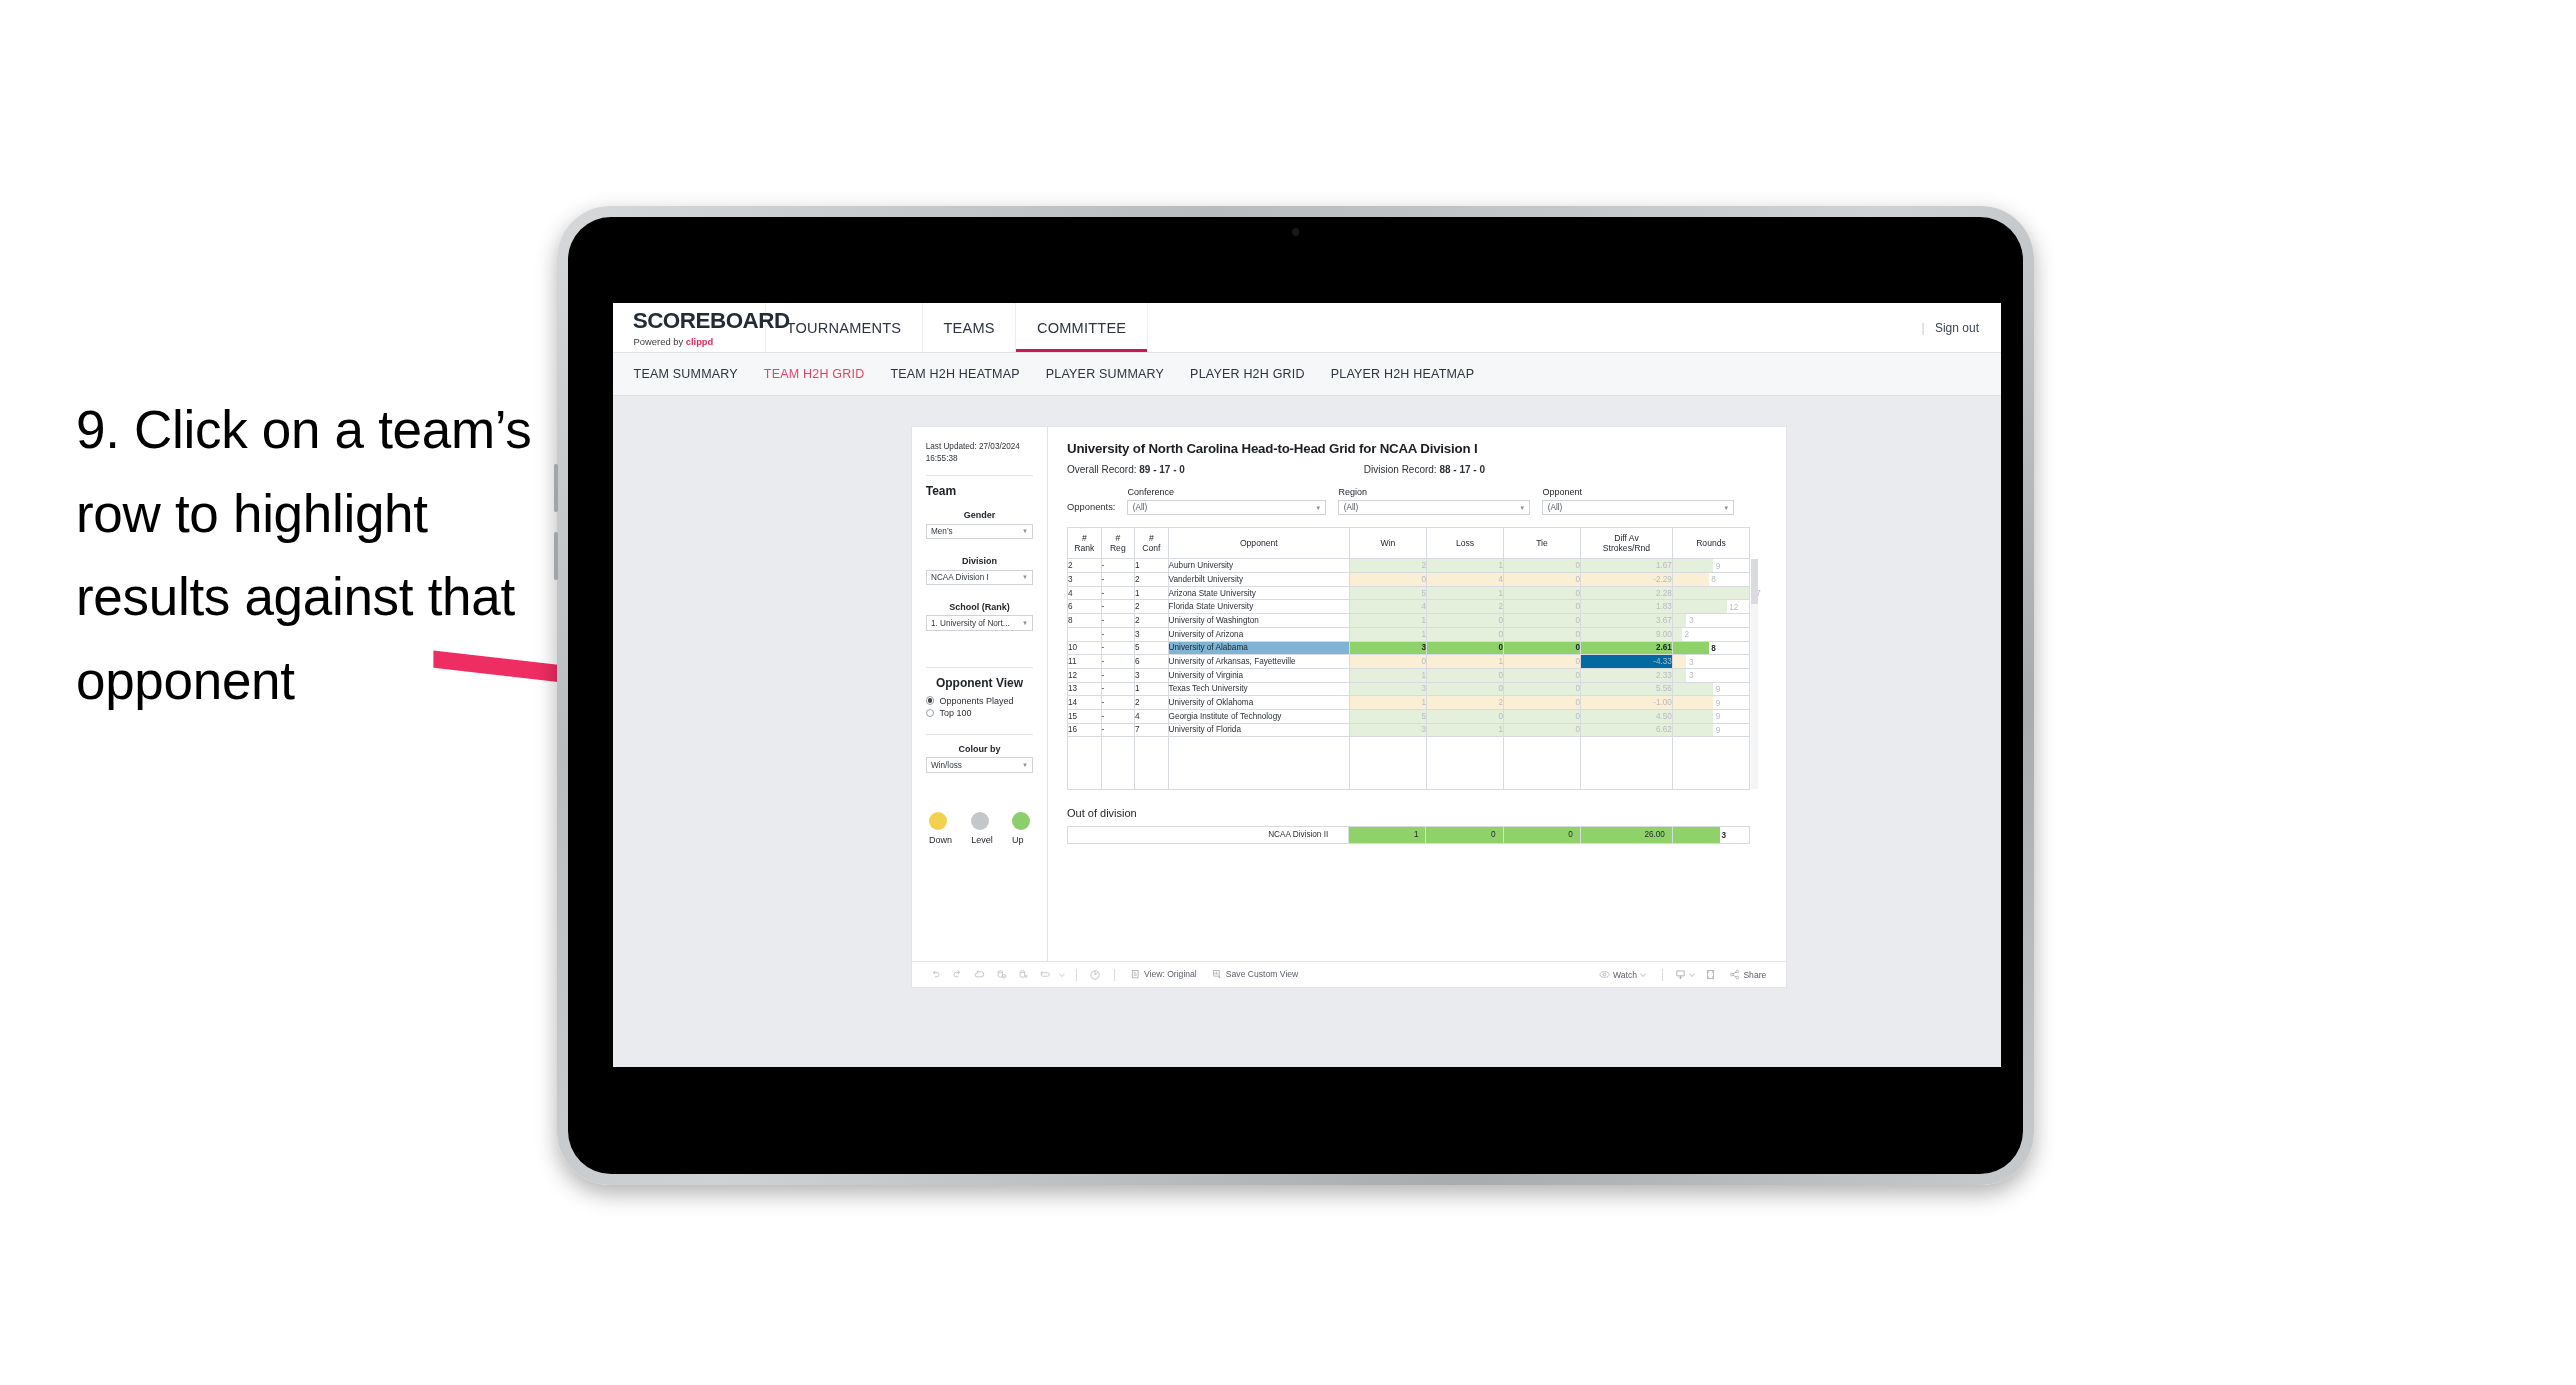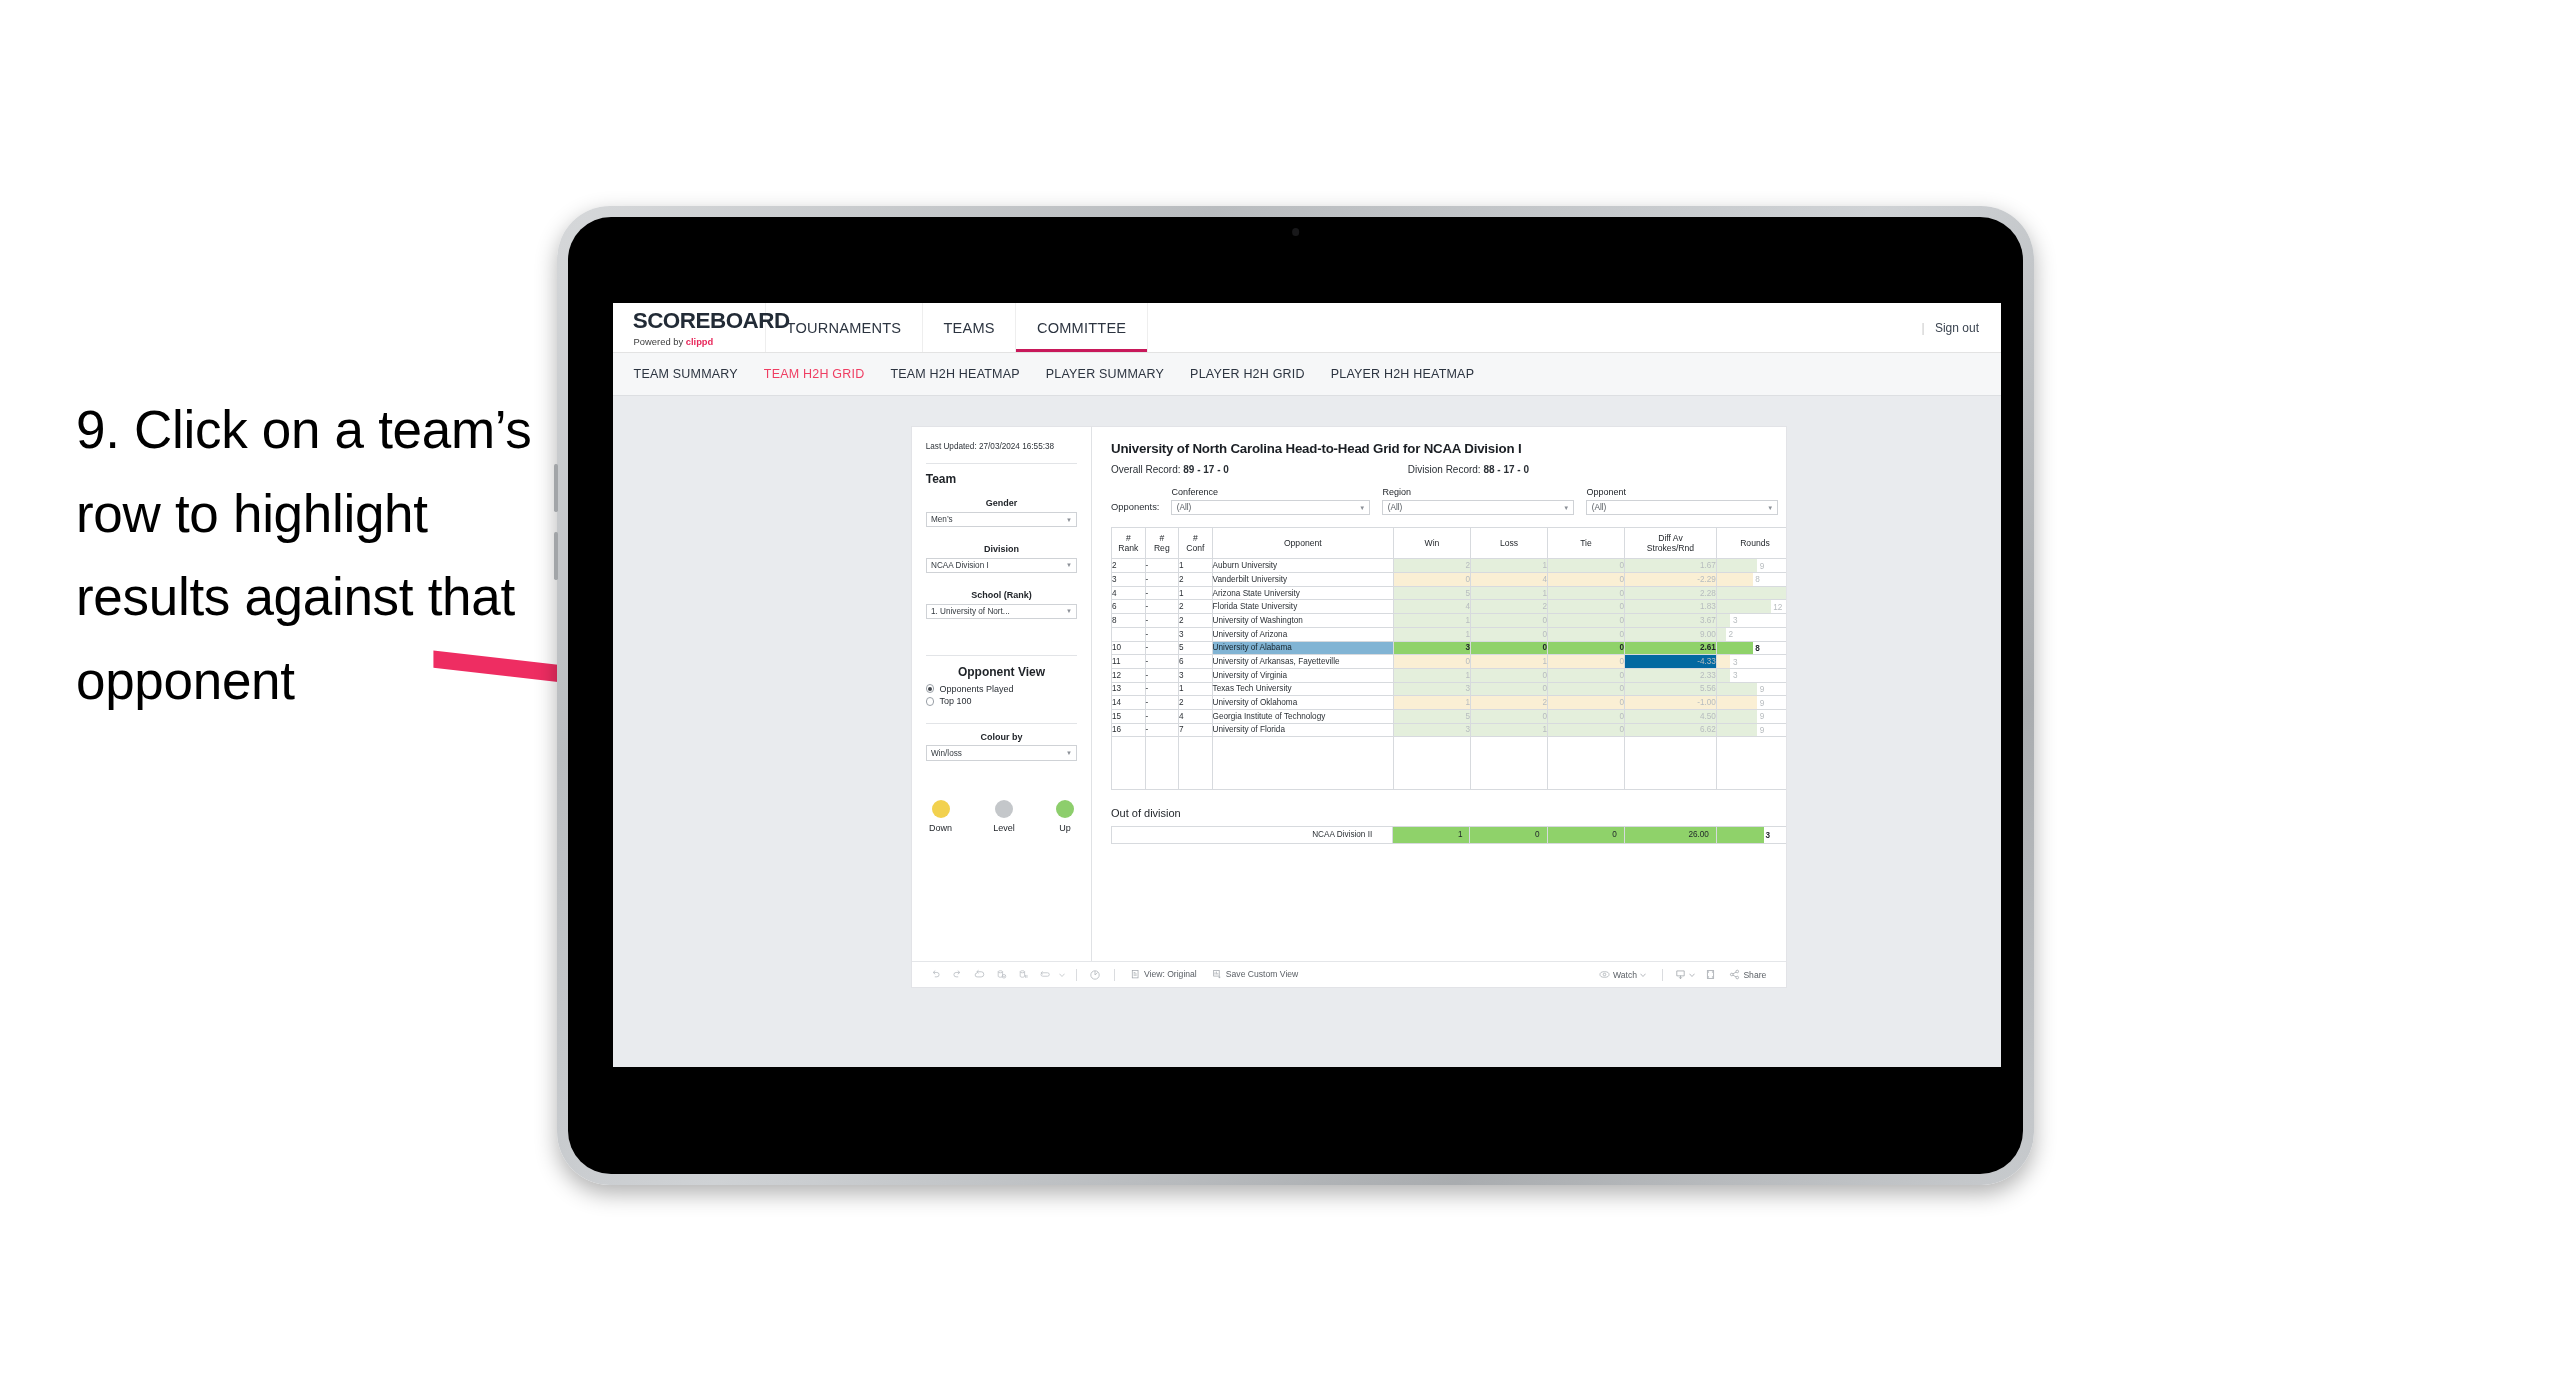--- a/index.html
+++ b/index.html
@@ -113,21 +113,21 @@
     position: absolute; left: 299px; top: 31px;
     width: 874px; height: 560px;
     background: #ffffff;
     box-shadow: 0 0 0 0.9px #e1e3e6;
     display: flex; flex-direction: column;
   }
   .dash-body { flex: 1; display: flex; min-height: 0; }
 
   
   .sidebar {
-    width: 180px; border-right: 0.9px solid #e0e2e5;
+    width: 136px; border-right: 0.9px solid #e0e2e5;
     padding: 13.7px 13.7px 0 13.7px;
     font-size: 9.4px; color: #25292e;
     display: flex; flex-direction: column;
   }
   .updated { font-size: 8.2px; color: #2d3238; line-height: 1.45; }
   .hr { height: 0.9px; background: #e2e4e7; margin: 10.3px 0 8.6px 0; }
   .sec-title { font-size: 12px; font-weight: 700; color: #1e2227; margin-bottom: 12px; }
   .fld-label { font-size: 9px; font-weight: 700; color: #21252a; margin-bottom: 3.4px; }
   .ddl {
     height: 15.5px; border: 0.9px solid #cfd2d6; background: #ffffff;
@@ -138,21 +138,21 @@
   .fld { margin-bottom: 17px; text-align: center; }
   .sec-title-ctr { font-size: 12px; font-weight: 700; text-align: center; color: #1e2227; margin-bottom: 5.2px; }
   .radio-row { display: flex; align-items: center; gap: 5.2px; font-size: 9px; color: #2a2f35; margin-bottom: 2.6px; cursor: pointer; }
   .radio {
     width: 8.6px; height: 8.6px; border-radius: 50%;
     border: 0.9px solid #9aa0a7; background: #fff;
     display: inline-flex; align-items: center; justify-content: center; flex: none;
   }
   .radio.on::after { content:""; width: 4.3px; height: 4.3px; border-radius: 50%; background: #41464c; }
   .legend { display: flex; justify-content: space-between; padding: 0 3.4px; margin-top: 22px; }
-  .leg-item { display: flex; flex-direction: column; align-items: center; gap: 5.2px; }
+  .leg-item { display: flex; flex-direction: column; align-items: flex-start; gap: 5.2px; }
   .dot { width: 18px; height: 18px; border-radius: 50%; }
   .leg-lab { font-size: 9px; color: #24282d; }
 
   
   .main { flex: 1; padding: 13.7px 19px 0 19px; min-width: 0; overflow: hidden; }
   .h-title { font-size: 13.3px; font-weight: 700; color: #1b1f24; letter-spacing: -0.2px; }
   .rec-row { display: flex; margin-top: 8.6px; font-size: 10px; color: #2a2f35; }
   .rec-row .r2 { margin-left: 179px; }
   .rec-row b { font-weight: 700; }
 

